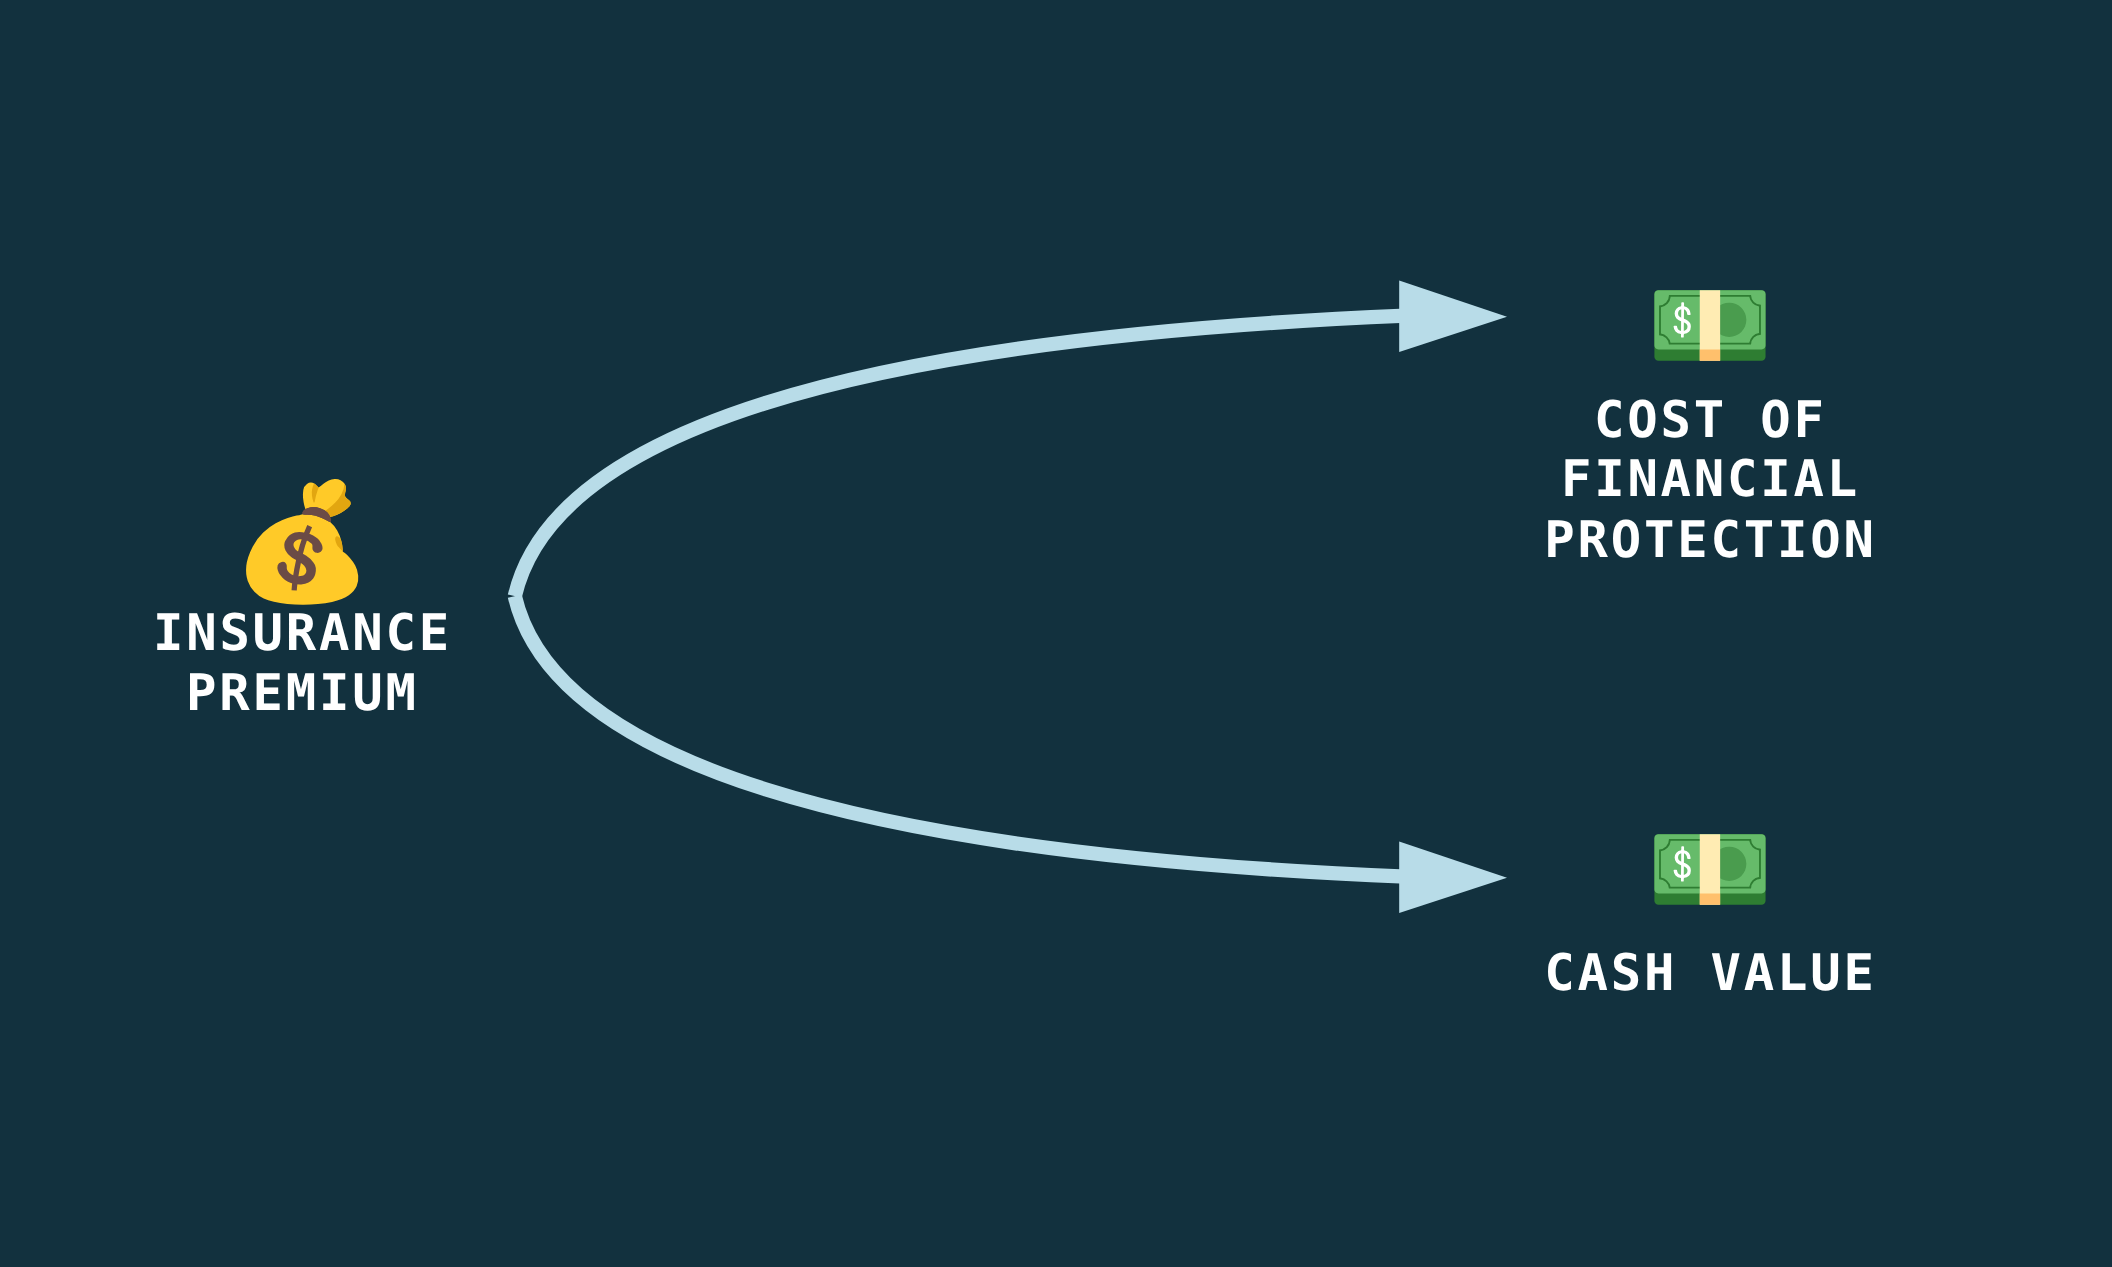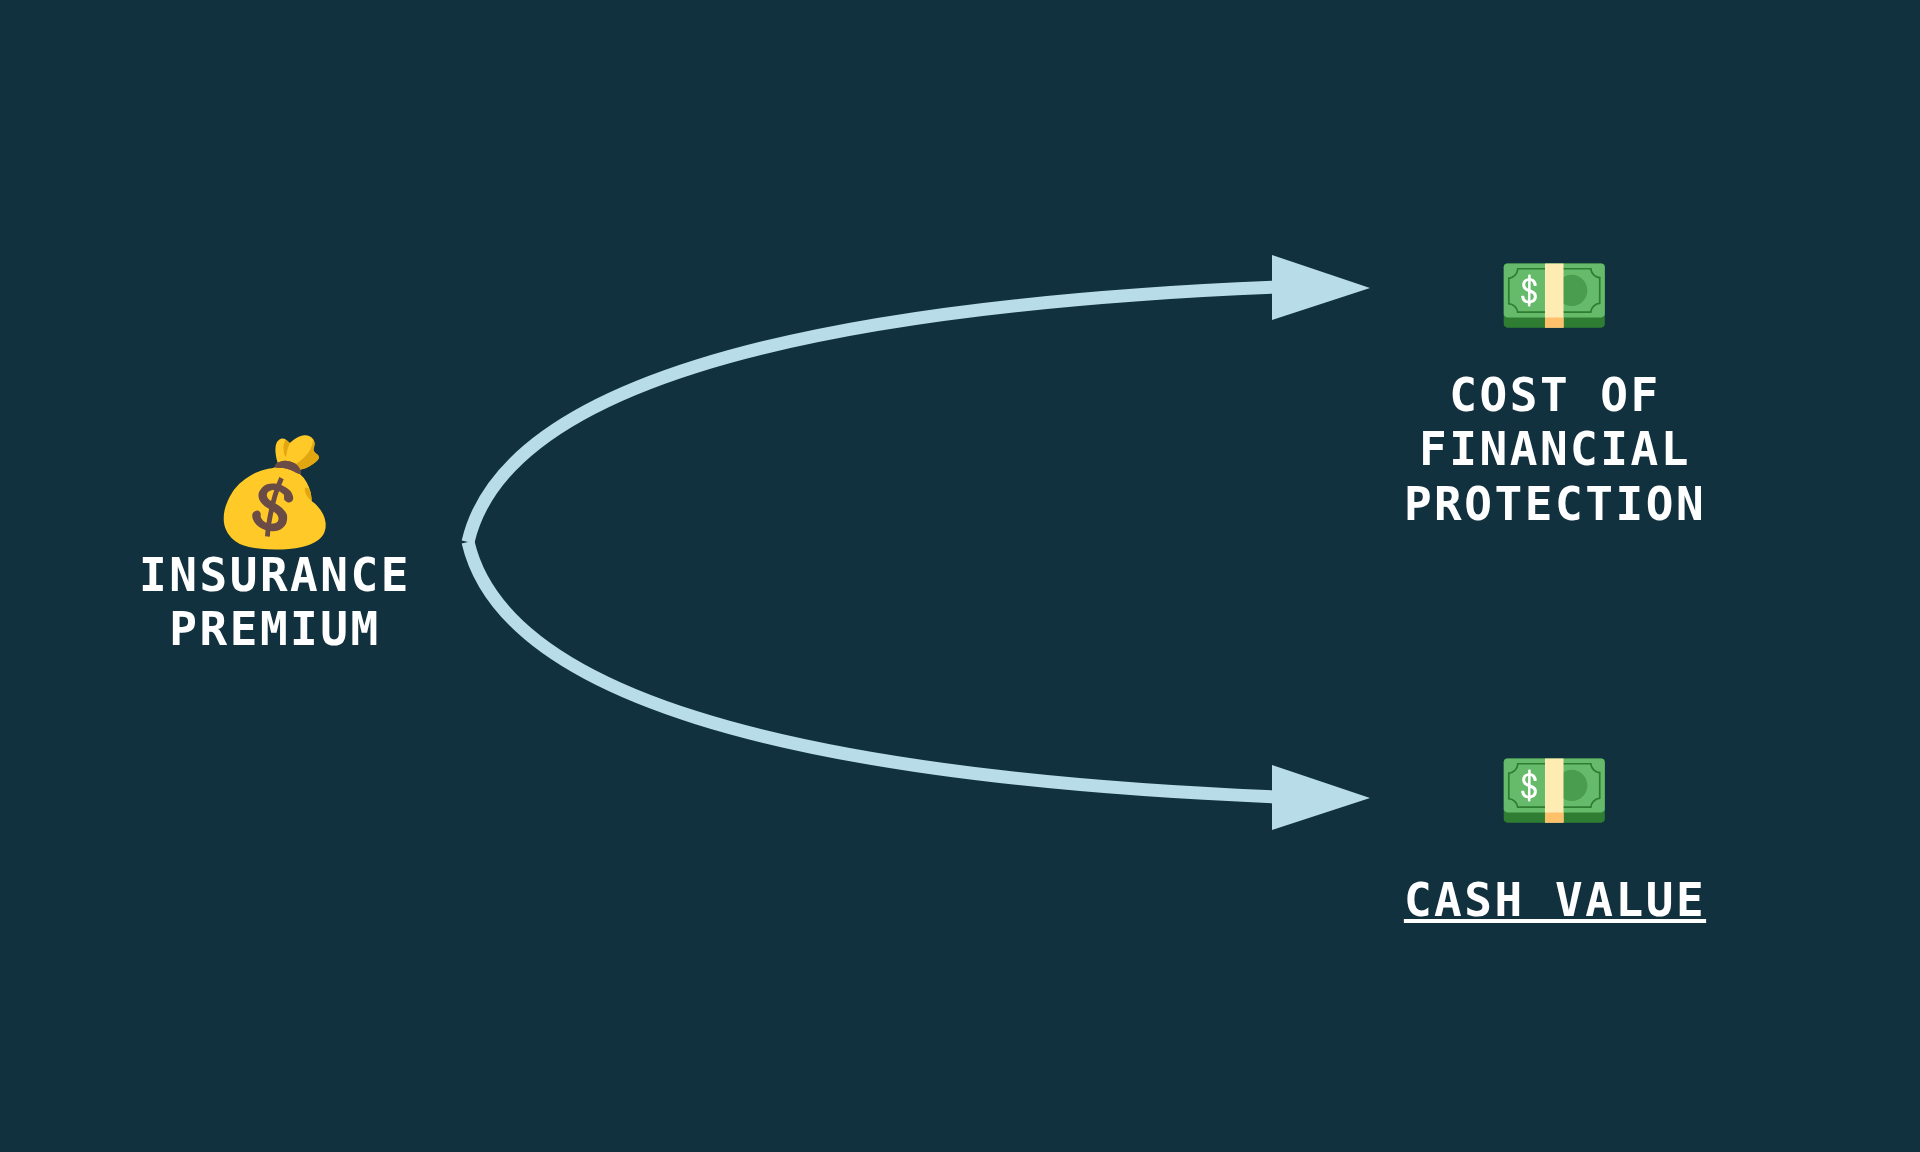--- a/index.html
+++ b/index.html
@@ -60,35 +60,34 @@
   
   #node-cost {
     left: 1330px;
     top: 250px;
     width: 450px;
   }
   #node-cost .node-icon { font-size: 92px; }
   #node-cost .node-label {
     font-size: 46px;
     line-height: 1.18;
-    margin-top: 26px;
+    margin-top: 12px;
   }
 
   
   #node-cash {
     left: 1330px;
     top: 745px;
     width: 450px;
   }
   #node-cash .node-icon { font-size: 92px; }
   #node-cash .node-label {
     font-size: 46px;
     line-height: 1.18;
-    margin-top: 36px;
-    text-decoration: underline;
+    margin-top: 20px;
   }
 </style>
 </head>
 <body>
 
 <div id="stage">
 
   <svg id="flow-svg" viewBox="0 0 1920 1152">
 
     <path d="M 468 542 Q 520 318 1278 287" fill="none" stroke="#B8DCE8" stroke-width="13" stroke-linecap="butt" stroke-linejoin="round"></path>

